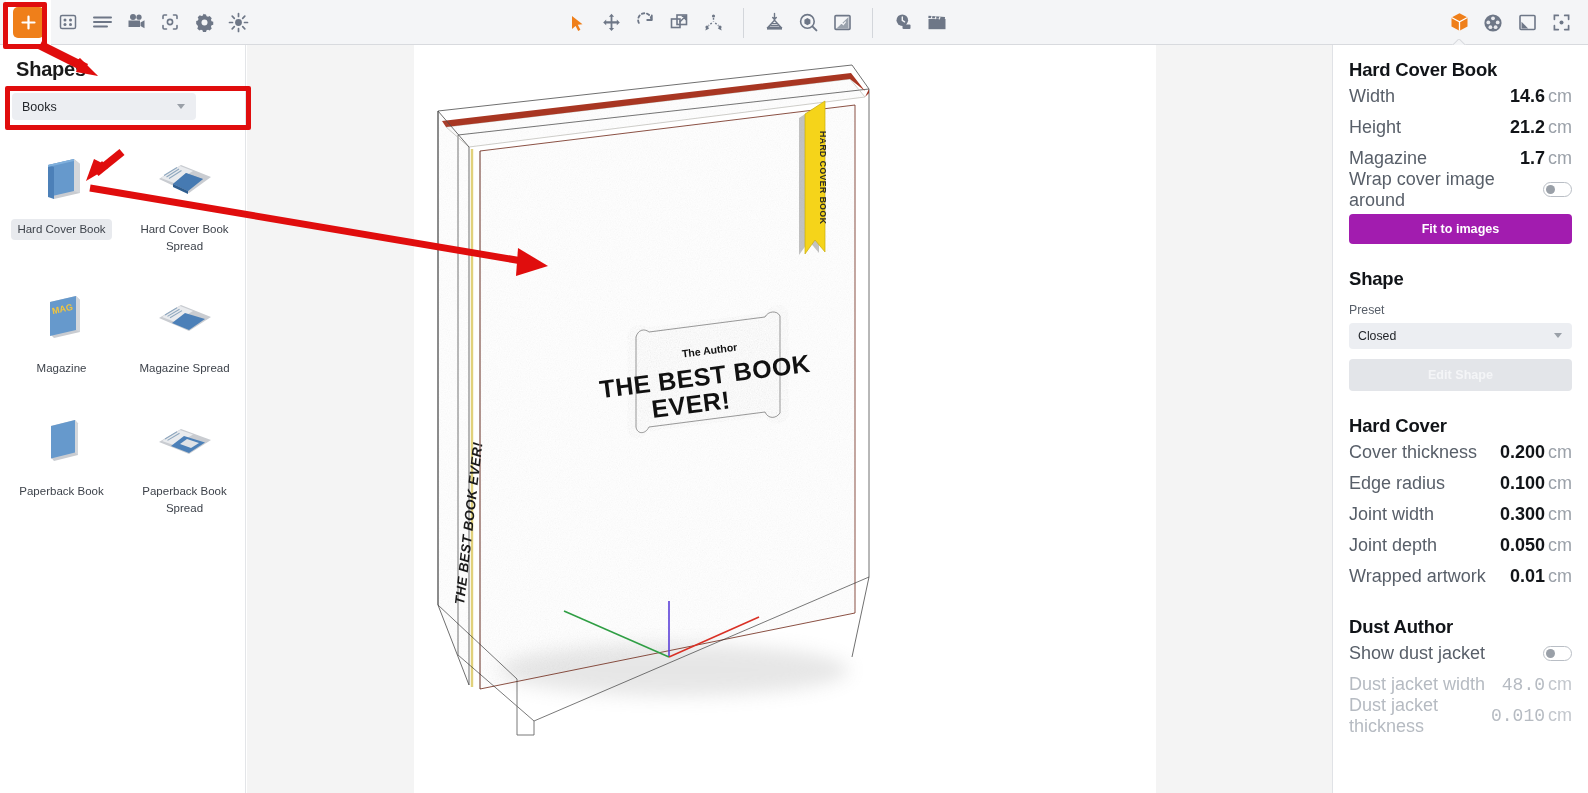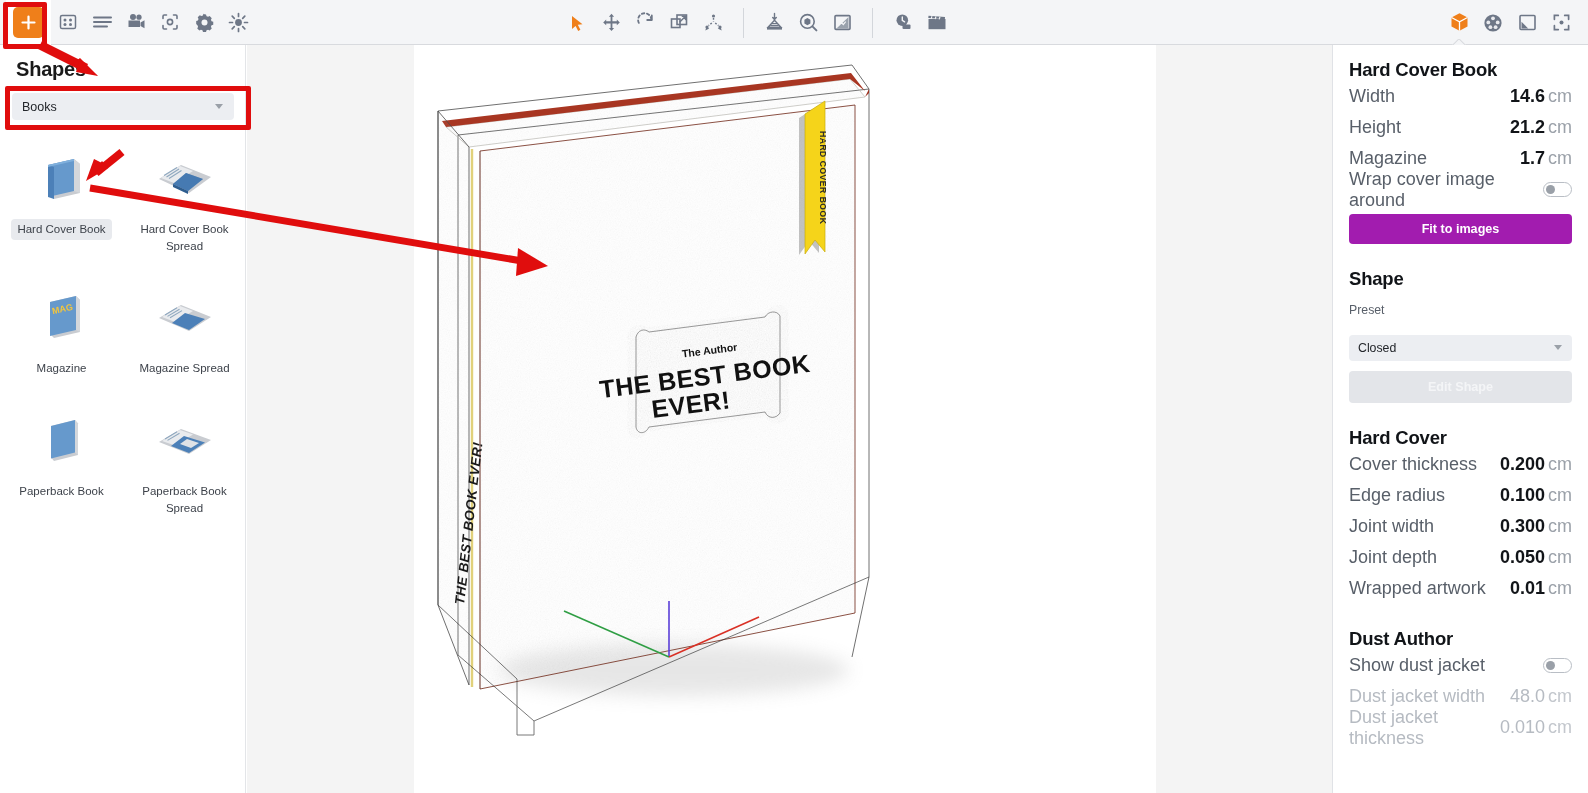--- a/index.html
+++ b/index.html
@@ -65,21 +65,21 @@
   .left-panel {
     position: absolute; left: 0; top: 45px; width: 246px; height: 748px;
     background: #ffffff; border-right: 1px solid #e3e5e8;
   }
   .shapes-title {
     position: absolute; left: 16px; top: 13px;
     font-size: 20px; font-weight: 700; color: #1a1a1a;
     letter-spacing: -0.2px;
   }
   .category-select {
-    position: absolute; left: 12px; top: 48px; width: 222px; height: 27px;
+    position: absolute; left: 12px; top: 48px; width: 184px; height: 27px;
     background: #eceef2; border: none; border-radius: 4px;
     display: flex; align-items: center; padding: 0 10px;
     font-size: 12.5px; color: #23262b; cursor: pointer;
   }
   .category-select .caret {
     position: absolute; right: 11px; top: 11px;
     width: 0; height: 0; border-left: 4px solid transparent;
     border-right: 4px solid transparent; border-top: 5px solid #9aa0a8;
   }
 
@@ -128,21 +128,21 @@
     letter-spacing: -0.2px; margin-top: 24px;
   }
   .rp-row {
     display: flex; align-items: center; justify-content: space-between;
     height: 31px; font-size: 18px;
   }
   .rp-row .lbl { color: #585f69; }
   .rp-row .val { color: #111418; font-weight: 700; }
   .rp-row .unit { color: #9ba1a9; font-weight: 400; margin-left: 3px; text-align: center; }
   .rp-row.dim .lbl { color: #b6bbc2; }
-  .rp-row.dim .val { color: #b6bbc2; font-weight: 400; }
+  .rp-row.dim .val { color: #b6bbc2; font-weight: 400; font-family: Liberation Mono, monospace; }
   .rp-row.dim .unit { color: #c3c7cd; }
 
   .toggle {
     width: 29px; height: 15px; border-radius: 8px;
     background: #ffffff; border: 1.4px solid #b9bec5;
     position: relative; cursor: pointer; flex: none;
   }
   .toggle .knob {
     position: absolute; left: 1.5px; top: 1.5px;
     width: 9px; height: 9px; border-radius: 50%; background: #9aa0a8;
@@ -152,21 +152,21 @@
     background: #a21caf; color: #ffffff; font-size: 12.6px; font-weight: 700;
     display: flex; align-items: center; justify-content: center; cursor: pointer;
   }
   .btn-disabled {
     margin-top: 10px; width: 100%; height: 32px; border-radius: 4px;
     background: #e3e5e9; color: #f4f5f7; font-size: 12.6px; font-weight: 700;
     display: flex; align-items: center; justify-content: center;
   }
   .field-label { font-size: 12.3px; color: #585f69; margin-top: 13px; }
   .rp-select {
-    margin-top: 18px; width: 100%; height: 26px; background: #eceef2;
+    margin-top: 6px; width: 100%; height: 26px; background: #eceef2;
     border-radius: 4px; display: flex; align-items: center; padding: 0 9px;
     font-size: 12.3px; color: #23262b; position: relative; cursor: pointer;
   }
   .rp-select .caret {
     position: absolute; right: 10px; top: 10px;
     width: 0; height: 0; border-left: 4px solid transparent;
     border-right: 4px solid transparent; border-top: 5px solid #9aa0a8;
   }
 
   

